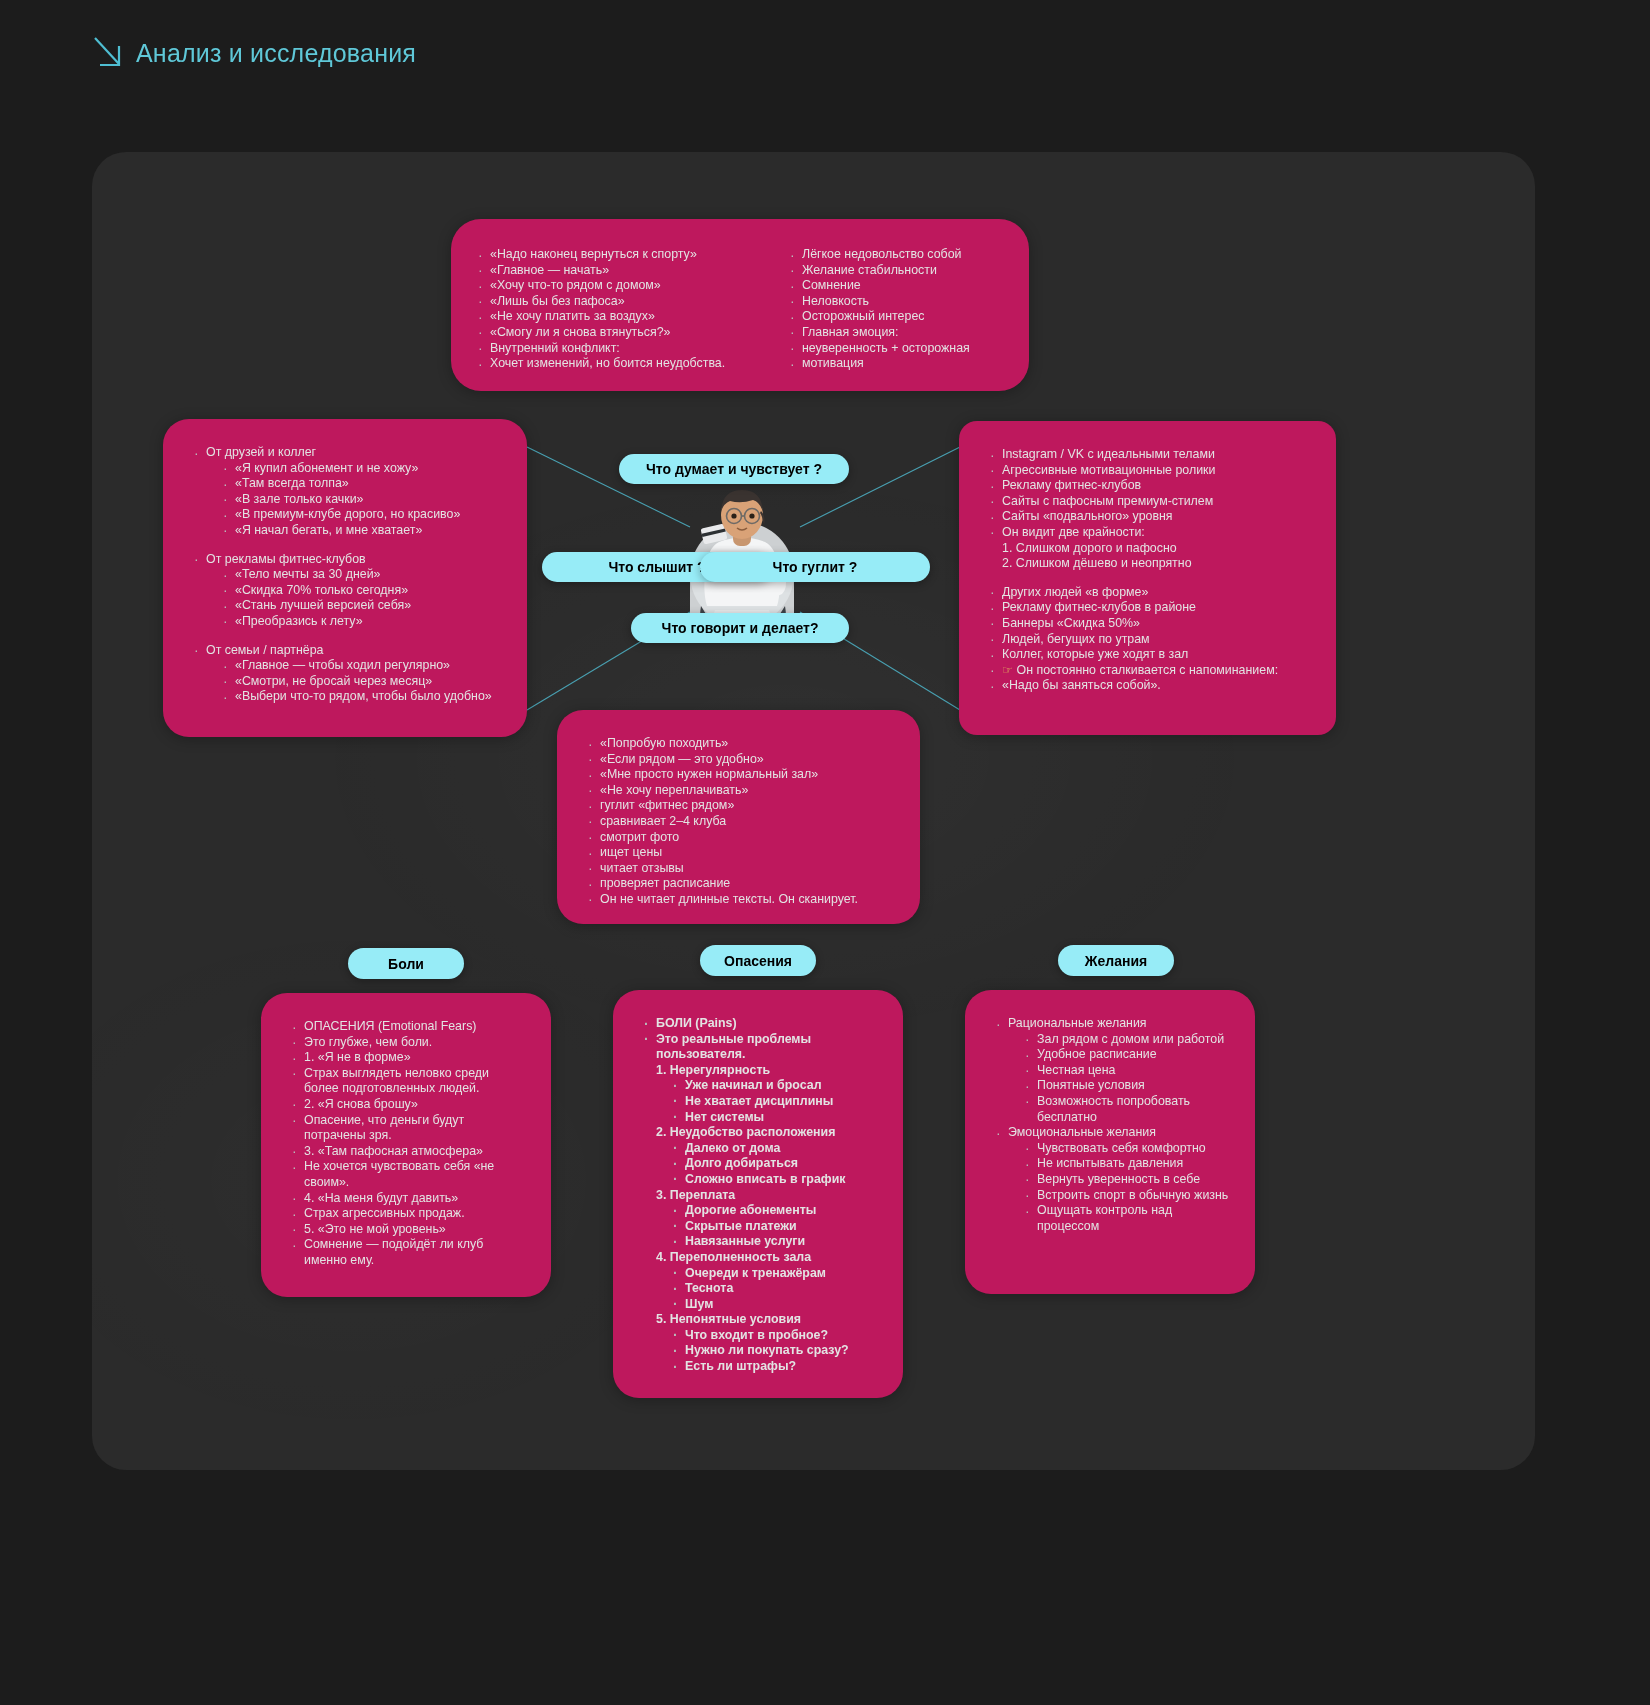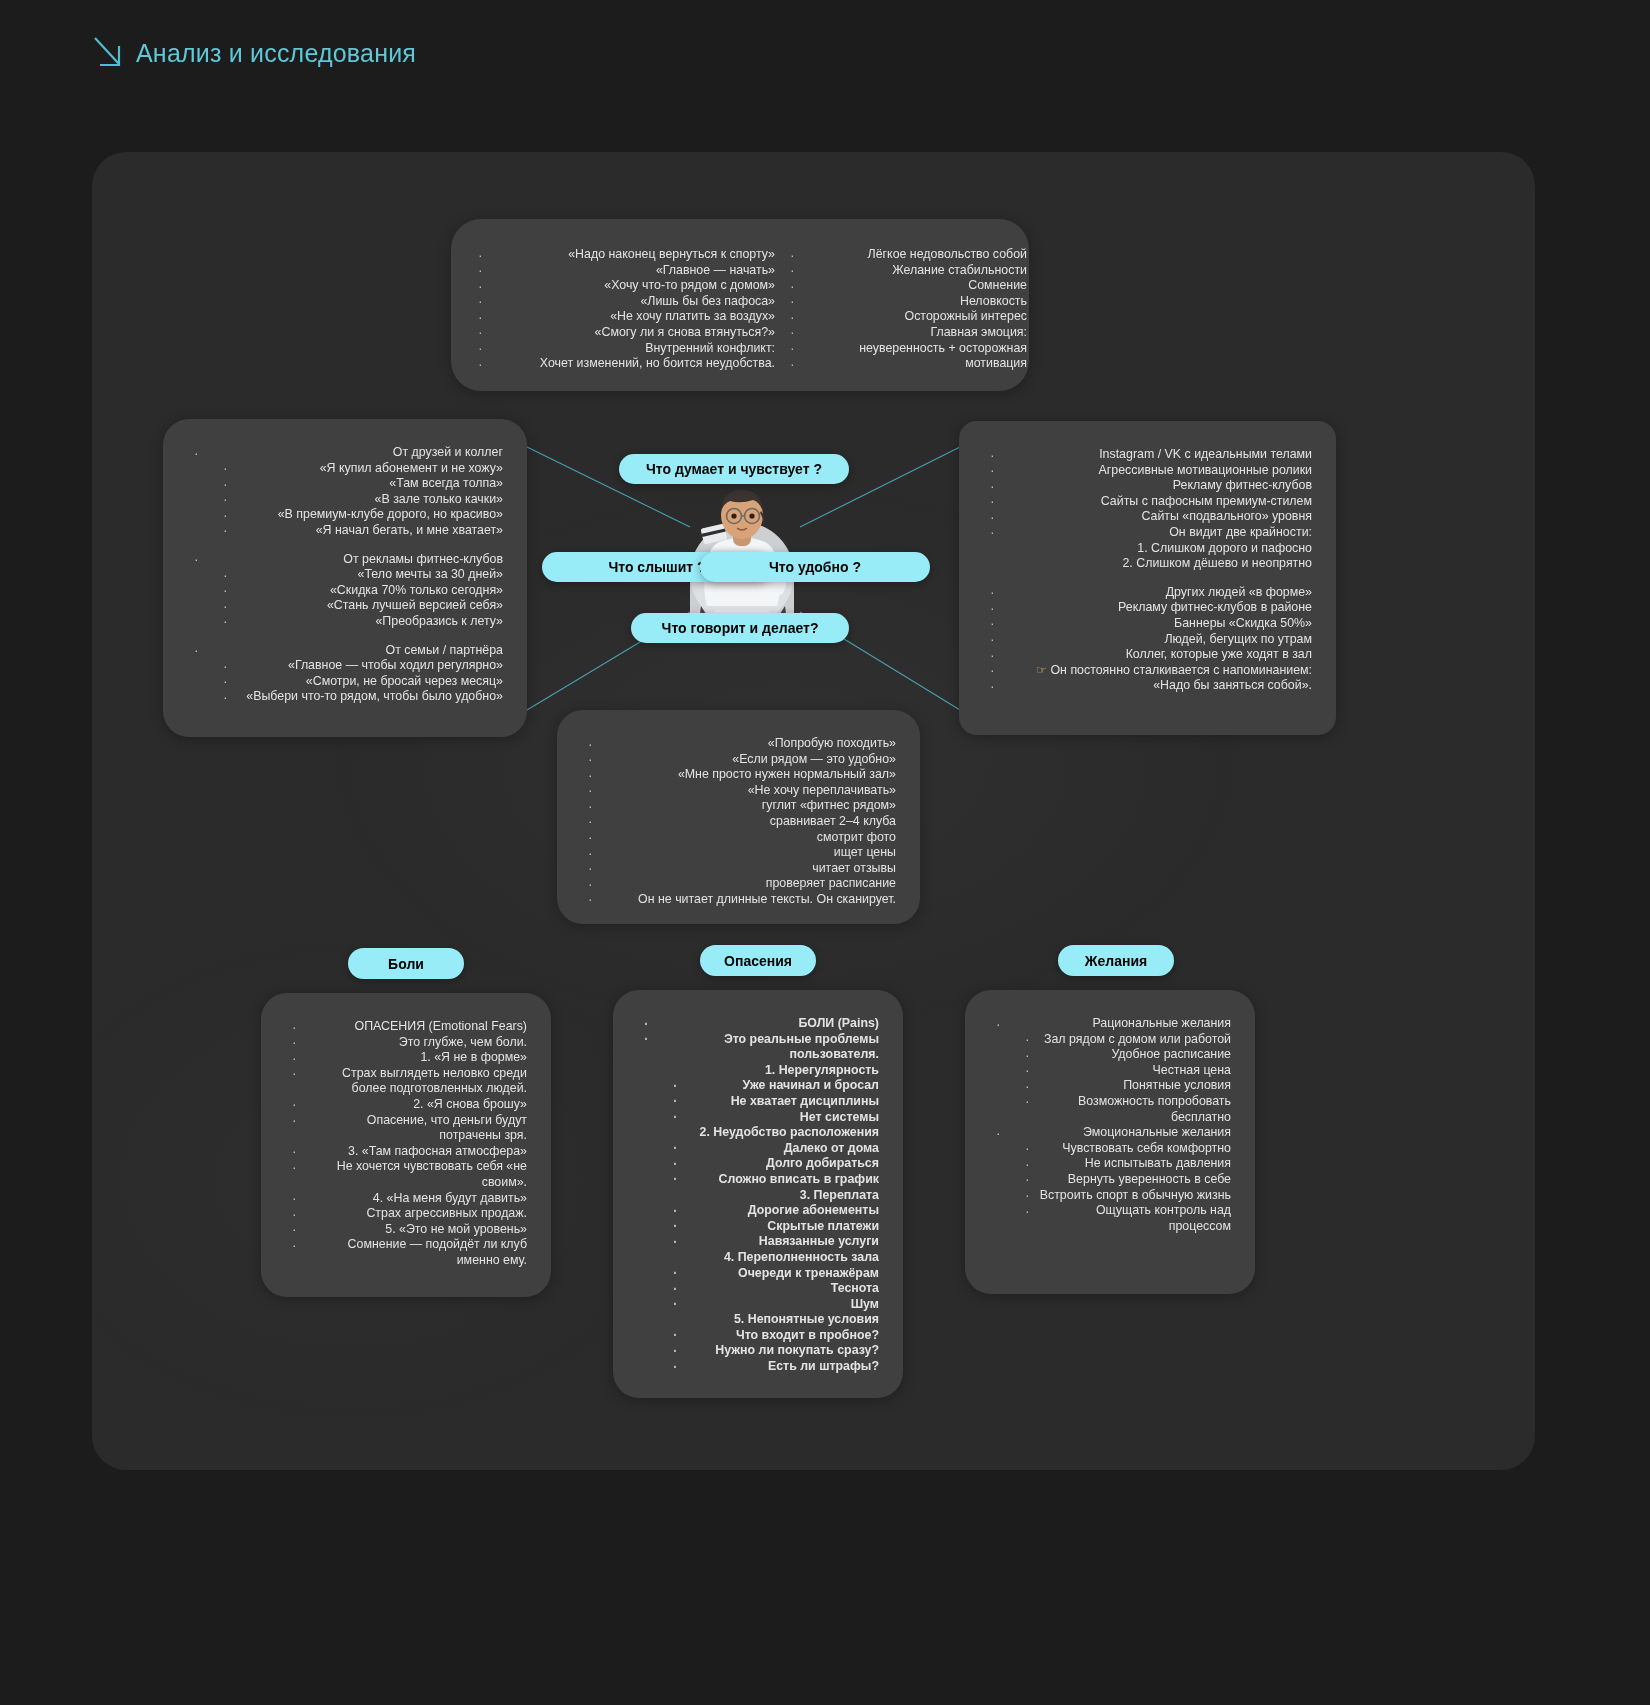--- a/index.html
+++ b/index.html
@@ -30,25 +30,24 @@
       radial-gradient(700px 420px at 48% 46%, rgba(255,255,255,.022), rgba(255,255,255,0) 70%),
       radial-gradient(520px 380px at 18% 78%, rgba(255,255,255,.014), rgba(255,255,255,0) 72%);
   }
 
   
   .connectors { position: absolute; left: 0; top: 0; width: 1650px; height: 1705px; pointer-events: none; }
 
   
   .card {
     position: absolute;
-    background: #404040;
+    background: #be185d;
     border-radius: 26px;
     box-shadow: 0 2px 14px rgba(0,0,0,.28);
     color: #e9e9e9;
-    text-align: right;
   }
   .card.top      { left: 451px; top: 219px;  width: 578px; height: 172px; border-radius: 30px; }
   .card.left     { left: 163px; top: 419px;  width: 364px; height: 318px; }
   .card.right    { left: 959px; top: 421px;  width: 377px; height: 314px; border-radius: 18px; }
   .card.says     { left: 557px; top: 710px;  width: 363px; height: 214px; }
   .card.pains    { left: 261px; top: 993px;  width: 290px; height: 304px; }
   .card.fears    { left: 613px; top: 990px;  width: 290px; height: 408px; font-weight: bold; }
   .card.wishes   { left: 965px; top: 990px;  width: 290px; height: 304px; }
 
   .card-inner { padding: 26px 24px 20px 28px; }
@@ -364,20 +363,20 @@
 
       <path d="M62 50 q5 4 10 0" stroke="#8a5c3c" stroke-width="1.6" fill="none"></path>
 
       <path d="M40 132 l54 0 l7 22 l-68 0 z" fill="#e6e8ea"></path>
       <path d="M33 154 l68 0 l3 6 l-74 0 z" fill="#cfd3d6"></path>
     </svg>
   </div>
 
   <div class="pill thinks">Что думает и чувствует ?</div>
   <div class="pill hears">Что слышит ?</div>
-  <div class="pill sees">Что удобно ?</div>
+  <div class="pill sees">Что гуглит ?</div>
   <div class="pill does">Что говорит и делает?</div>
 
   <div class="pill p-pains">Боли</div>
   <div class="pill p-fears">Опасения</div>
   <div class="pill p-wishes">Желания</div>
 
 </div>
 
 </body></html>

